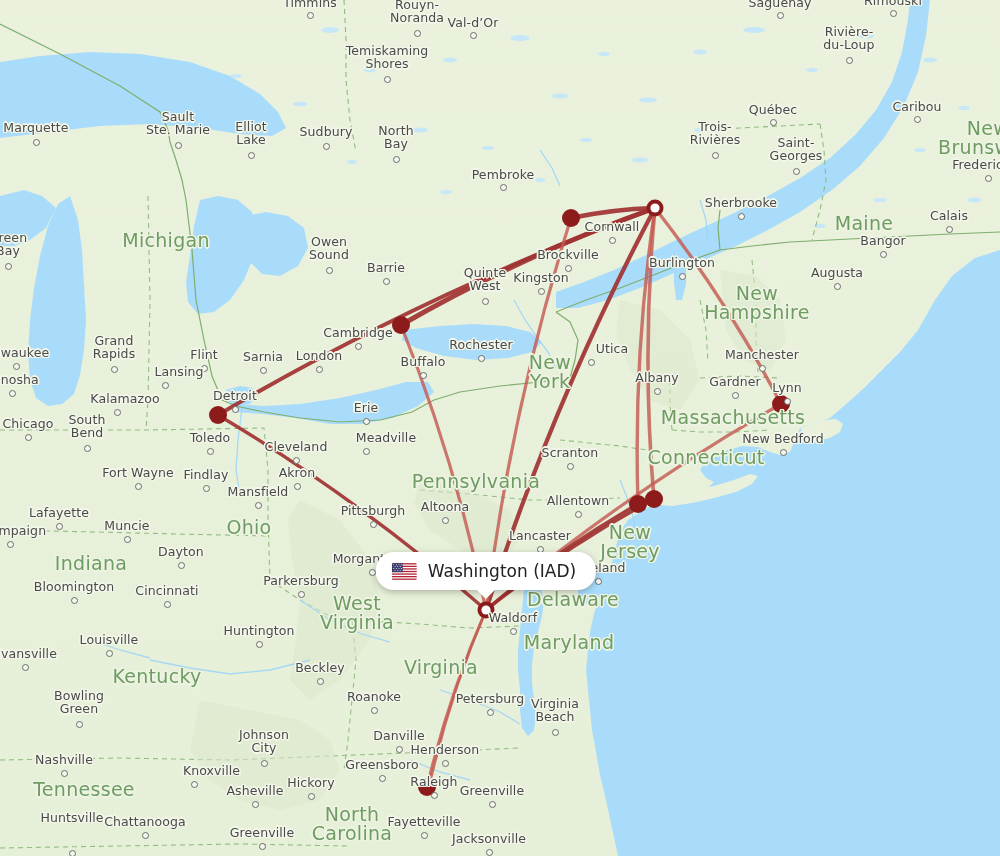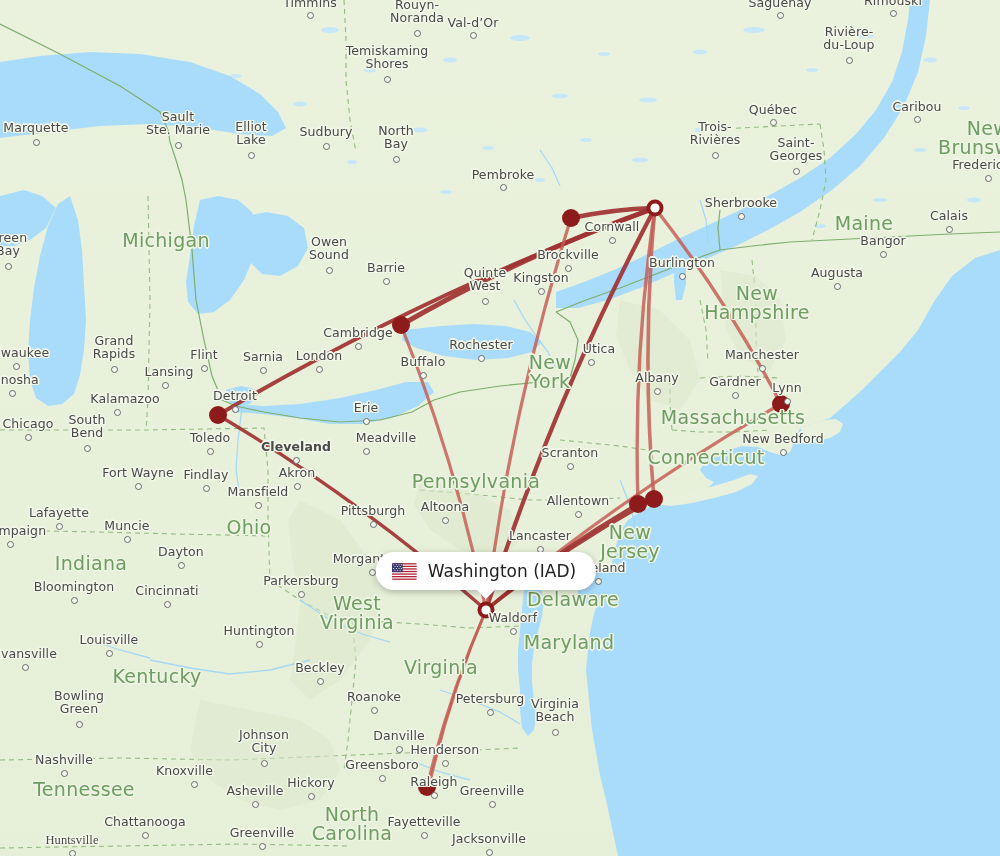--- a/index.html
+++ b/index.html
@@ -343,42 +343,42 @@
       <div class="dot" style="left: 541px; top: 291px;"></div>
       <div class="lbl city" style="left: 485px; top: 280px;">Quinte
 West</div>
       <div class="dot" style="left: 485px; top: 301px;"></div>
       <div class="lbl city" style="left: 837px; top: 273px;">Augusta</div>
       <div class="dot" style="left: 837px; top: 286px;"></div>
       <div class="lbl city" style="left: 358px; top: 333px;">Cambridge</div>
       <div class="dot" style="left: 358px; top: 346px;"></div>
       <div class="lbl city" style="left: 481px; top: 345px;">Rochester</div>
       <div class="dot" style="left: 481px; top: 358px;"></div>
-      <div class="lbl city" style="left: 599px; top: 349px;">Utica</div>
+      <div class="lbl city" style="left: 612px; top: 349px;">Utica</div>
       <div class="dot" style="left: 591px; top: 362px;"></div>
       <div class="lbl city" style="left: 762px; top: 355px;">Manchester</div>
       <div class="dot" style="left: 762px; top: 368px;"></div>
       <div class="lbl city" style="left: 735px; top: 382px;">Gardner</div>
       <div class="dot" style="left: 735px; top: 395px;"></div>
       <div class="lbl city" style="left: 787px; top: 388px;">Lynn</div>
       <div class="dot" style="left: 787px; top: 401px;"></div>
       <div class="lbl city" style="left: 657px; top: 378px;">Albany</div>
       <div class="dot" style="left: 657px; top: 391px;"></div>
       <div class="lbl city" style="left: 423px; top: 362px;">Buffalo</div>
       <div class="dot" style="left: 423px; top: 375px;"></div>
       <div class="lbl city" style="left: 319px; top: 356px;">London</div>
       <div class="dot" style="left: 319px; top: 369px;"></div>
       <div class="lbl city" style="left: 263px; top: 357px;">Sarnia</div>
       <div class="dot" style="left: 263px; top: 370px;"></div>
       <div class="lbl city" style="left: 204px; top: 355px;">Flint</div>
       <div class="dot" style="left: 204px; top: 368px;"></div>
       <div class="lbl city" style="left: 114px; top: 348px;">Grand
 Rapids</div>
       <div class="dot" style="left: 114px; top: 369px;"></div>
-      <div class="lbl city" style="left: 169px; top: 372px;">Lansing</div>
+      <div class="lbl city" style="left: 179px; top: 372px;">Lansing</div>
       <div class="dot" style="left: 165px; top: 385px;"></div>
       <div class="lbl city" style="left: 8px; top: 245px;">Green
 Bay</div>
       <div class="dot" style="left: 8px; top: 266px;"></div>
       <div class="lbl city" style="left: 16px; top: 353px;">Milwaukee</div>
       <div class="dot" style="left: 16px; top: 366px;"></div>
       <div class="lbl city" style="left: 12px; top: 380px;">Kenosha</div>
       <div class="dot" style="left: 12px; top: 393px;"></div>
       <div class="lbl city" style="left: 117px; top: 399px; padding-left: 16px;">Kalamazoo</div>
       <div class="dot" style="left: 117px; top: 412px;"></div>
@@ -386,21 +386,21 @@
       <div class="dot" style="left: 28px; top: 437px;"></div>
       <div class="lbl city" style="left: 87px; top: 427px;">South
 Bend</div>
       <div class="dot" style="left: 87px; top: 448px;"></div>
       <div class="lbl city" style="left: 235px; top: 396px;">Detroit</div>
       <div class="dot" style="left: 235px; top: 409px;"></div>
       <div class="lbl city" style="left: 210px; top: 438px;">Toledo</div>
       <div class="dot" style="left: 210px; top: 451px;"></div>
       <div class="lbl city" style="left: 366px; top: 408px;">Erie</div>
       <div class="dot" style="left: 366px; top: 421px;"></div>
-      <div class="lbl city" style="left: 296px; top: 447px; font-weight: bold;">Cleveland</div>
+      <div class="lbl city" style="left: 296px; top: 447px;">Cleveland</div>
       <div class="dot" style="left: 296px; top: 460px;"></div>
       <div class="lbl city" style="left: 366px; top: 438px; margin-left: 20px;">Meadville</div>
       <div class="dot" style="left: 366px; top: 451px;"></div>
       <div class="lbl city" style="left: 297px; top: 473px;">Akron</div>
       <div class="dot" style="left: 297px; top: 486px;"></div>
       <div class="lbl city" style="left: 258px; top: 492px;">Mansfield</div>
       <div class="dot" style="left: 258px; top: 505px;"></div>
       <div class="lbl city" style="left: 206px; top: 475px;">Findlay</div>
       <div class="dot" style="left: 206px; top: 488px;"></div>
       <div class="lbl city" style="left: 138px; top: 473px;">Fort Wayne</div>
@@ -459,33 +459,33 @@
 City</div>
       <div class="dot" style="left: 264px; top: 763px;"></div>
       <div class="lbl city" style="left: 399px; top: 736px;">Danville</div>
       <div class="dot" style="left: 399px; top: 749px;"></div>
       <div class="lbl city" style="left: 445px; top: 750px;">Henderson</div>
       <div class="dot" style="left: 445px; top: 763px;"></div>
       <div class="lbl city" style="left: 382px; top: 765px;">Greensboro</div>
       <div class="dot" style="left: 382px; top: 778px;"></div>
       <div class="lbl city" style="left: 64px; top: 760px;">Nashville</div>
       <div class="dot" style="left: 64px; top: 773px;"></div>
-      <div class="lbl city" style="left: 179px; top: 771px; padding-left: 11px;">Knoxville</div>
+      <div class="lbl city" style="left: 206px; top: 771px; padding-left: 11px;">Knoxville</div>
       <div class="dot" style="left: 194px; top: 784px;"></div>
       <div class="lbl city" style="left: 311px; top: 783px;">Hickory</div>
       <div class="dot" style="left: 311px; top: 796px;"></div>
       <div class="lbl city" style="left: 255px; top: 791px;">Asheville</div>
       <div class="dot" style="left: 255px; top: 804px;"></div>
       <div class="lbl city" style="left: 434px; top: 782px;">Raleigh</div>
       <div class="dot" style="left: 434px; top: 795px;"></div>
       <div class="lbl city" style="left: 492px; top: 791px;">Greenville</div>
       <div class="dot" style="left: 492px; top: 804px;"></div>
       <div class="lbl city" style="left: 145px; top: 822px;">Chattanooga</div>
       <div class="dot" style="left: 145px; top: 835px;"></div>
-      <div class="lbl city" style="left: 72px; top: 840px; font-family: Liberation Serif, serif;">Huntsville</div>
+      <div class="lbl city" style="left: 72px; top: 818px;">Huntsville</div>
       <div class="dot" style="left: 72px; top: 853px;"></div>
       <div class="lbl city" style="left: 262px; top: 833px;">Greenville</div>
       <div class="dot" style="left: 262px; top: 846px;"></div>
       <div class="lbl city" style="left: 424px; top: 822px;">Fayetteville</div>
       <div class="dot" style="left: 424px; top: 835px;"></div>
       <div class="lbl city" style="left: 489px; top: 839px;">Jacksonville</div>
       <div class="dot" style="left: 489px; top: 852px;"></div>
       <div class="lbl region lg" style="left: 166px; top: 241px;">Michigan</div>
       <div class="lbl region lg" style="left: 757px; top: 303px;">New
 Hampshire</div>

